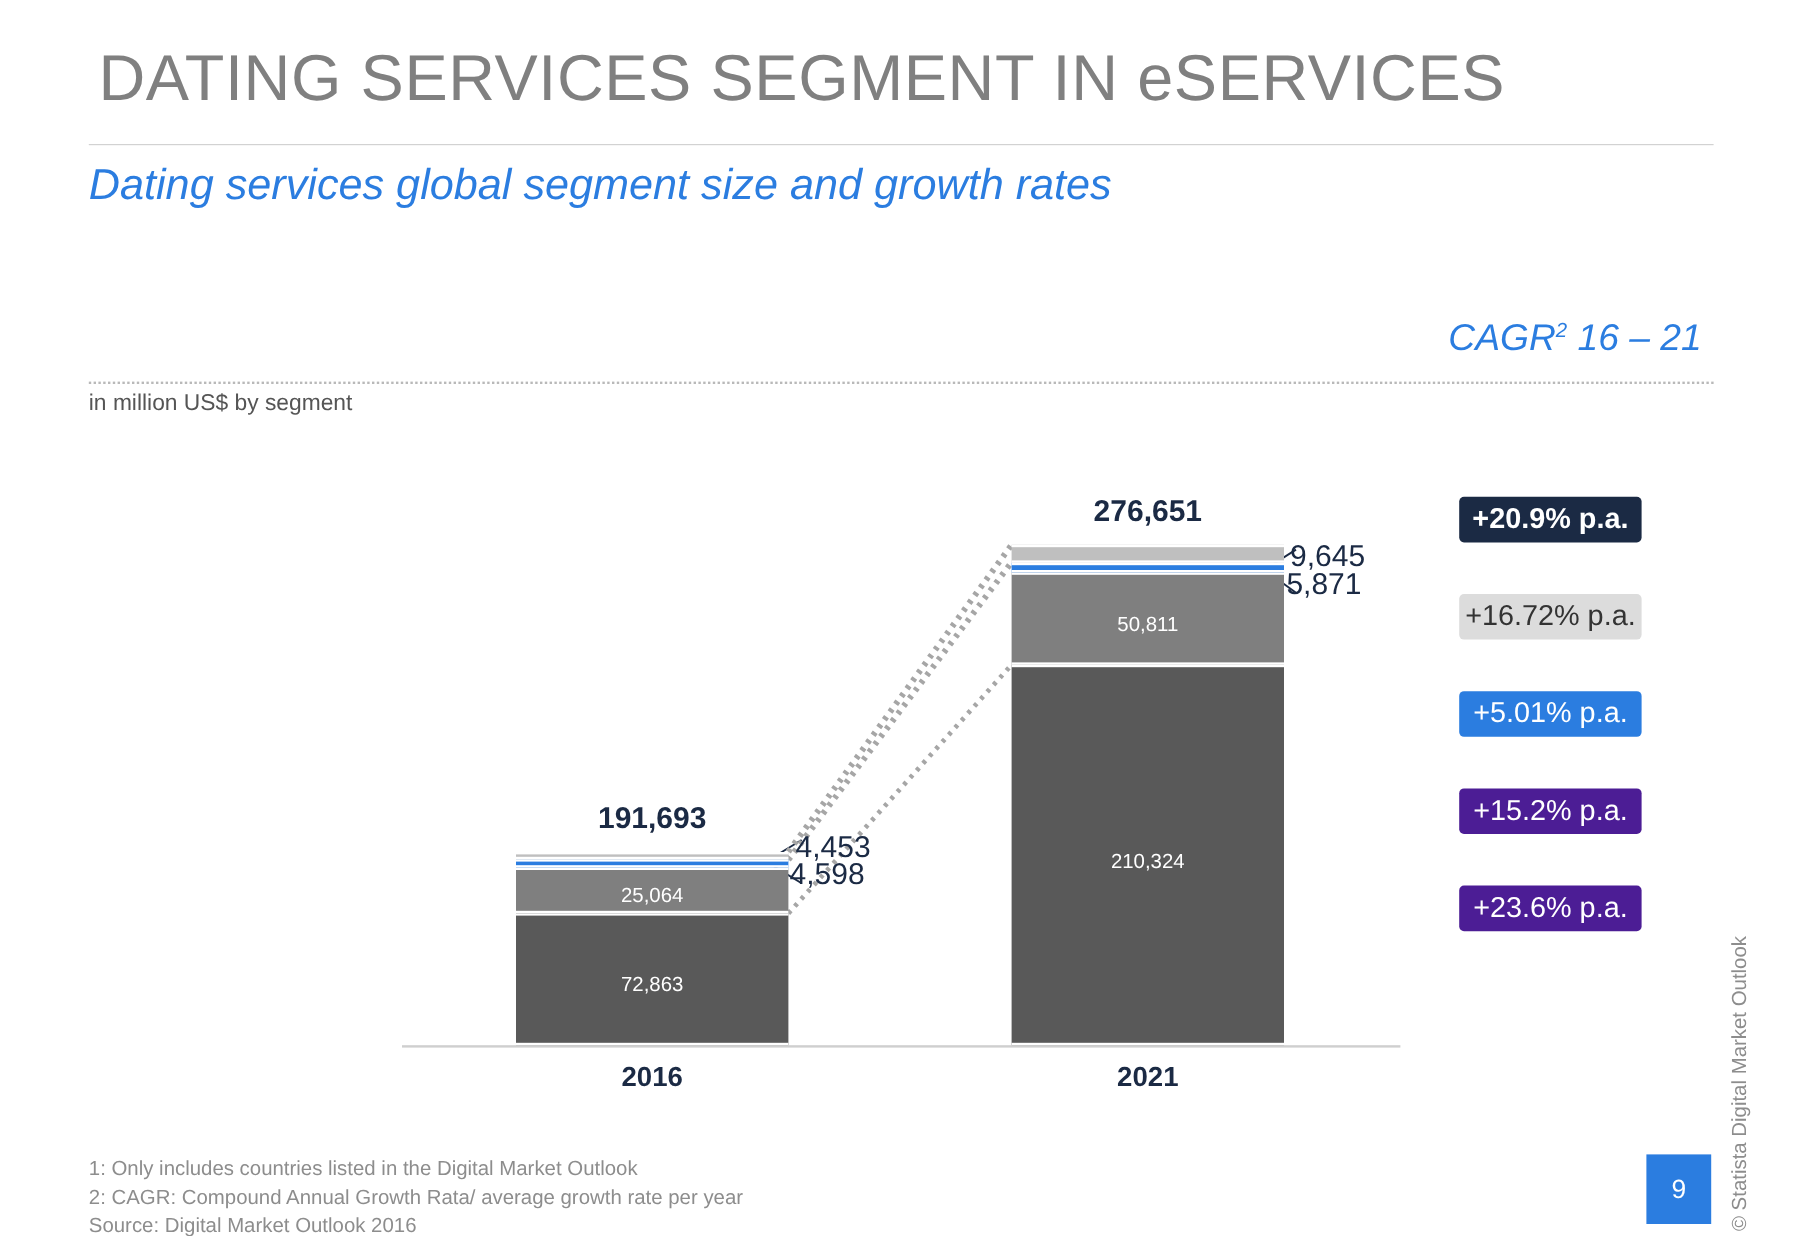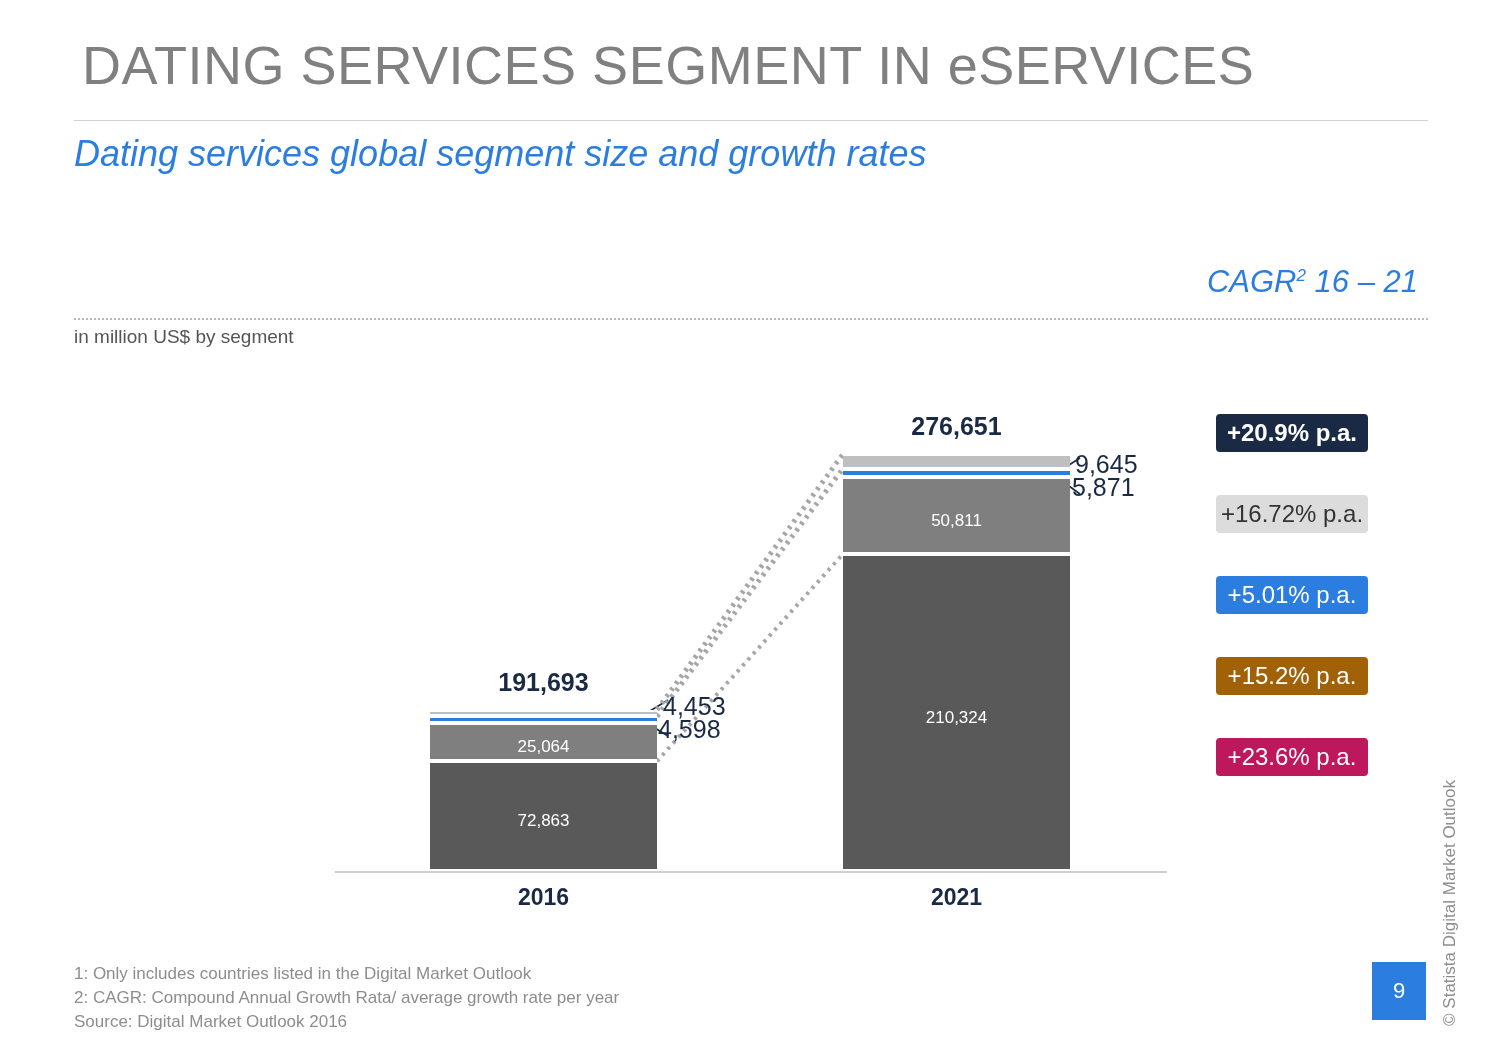--- a/index.html
+++ b/index.html
@@ -291,22 +291,22 @@
       <div class="callout" style="left: 663px; top: 692px;">4,453</div>
       <div class="callout" style="left: 658px; top: 715px;">4,598</div>
       <div class="callout" style="left: 1075px; top: 450px;">9,645</div>
       <div class="callout" style="left: 1072px; top: 473px;">5,871</div>
     </div>
 
   <div class="cagr-col" id="cagr-col">
       <div class="cagr-badge bold" style="background: rgb(27, 42, 68);">+20.9% p.a.</div>
       <div class="cagr-badge dark-text" style="background: rgb(220, 220, 220);">+16.72% p.a.</div>
       <div class="cagr-badge" style="background: rgb(43, 125, 224);">+5.01% p.a.</div>
-      <div class="cagr-badge" style="background: #a16207;">+15.2% p.a.</div>
-      <div class="cagr-badge" style="background: #be185d;">+23.6% p.a.</div>
+      <div class="cagr-badge" style="background: #4c1d95;">+15.2% p.a.</div>
+      <div class="cagr-badge" style="background: #4c1d95;">+23.6% p.a.</div>
     </div>
 
   <div class="footnotes">
     <div>1: Only includes countries listed in the Digital Market Outlook</div>
     <div>2: CAGR: Compound Annual Growth Rata/ average growth rate per year</div>
     <div>Source: Digital Market Outlook 2016</div>
   </div>
   <div class="page-box">9</div>
   <div class="copyright">© Statista Digital Market Outlook</div>
 

